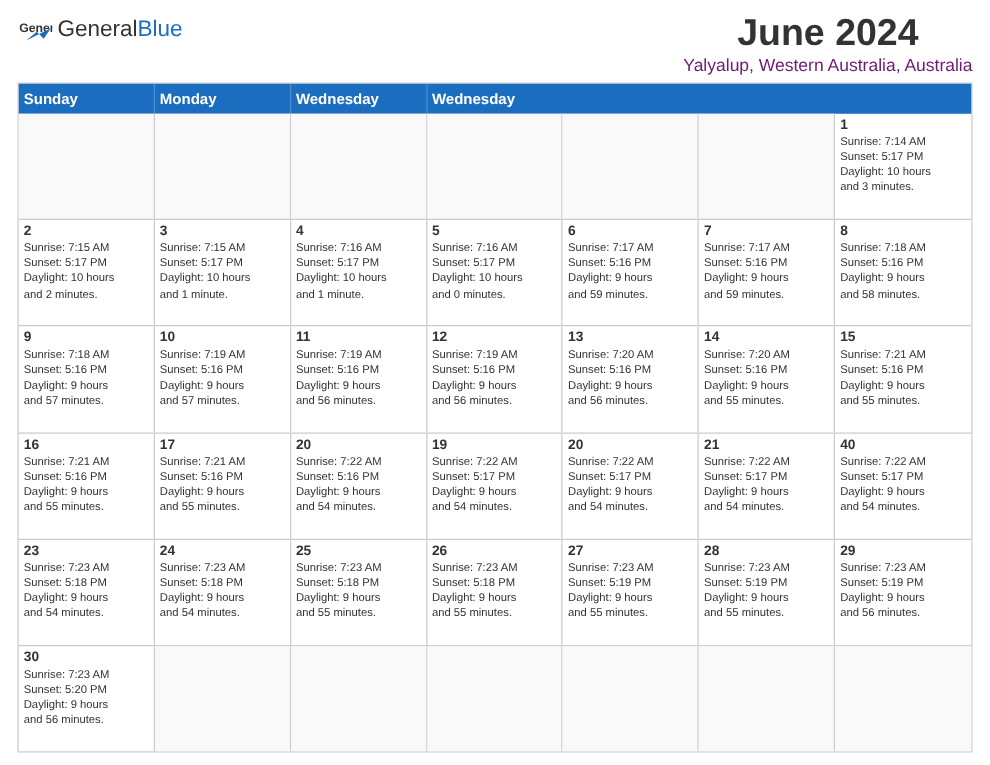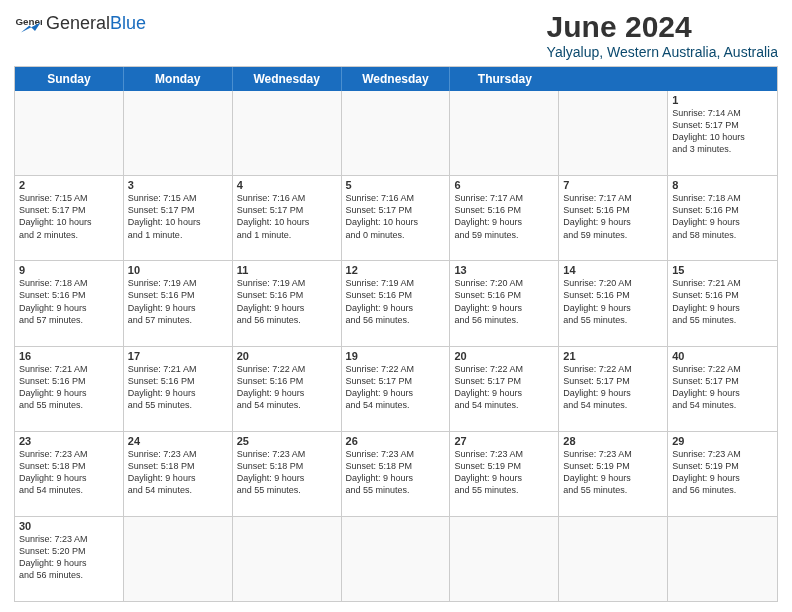--- a/index.html
+++ b/index.html
@@ -33,48 +33,48 @@
       font-weight: normal;
       color: #333;
       line-height: 1.1;
     }
     .logo-text span { color: #1a6dbf; }
     .logo-icon {
       width: 28px;
       height: 28px;
     }
     .title-block {
-      text-align: left;
+      text-align: center;
     }
     .main-title {
       font-size: 30px;
       font-weight: bold;
       color: #333;
     }
     .subtitle {
       font-size: 14px;
-      color: #0c4a6e;
+      color: #701a75;
     }
     .calendar {
       flex: 1;
       display: flex;
       flex-direction: column;
       border: 1px solid #ccc;
     }
     .cal-header {
       display: grid;
       grid-template-columns: repeat(7, 1fr);
       background: #1a6dbf;
     }
     .cal-header-cell {
       color: #fff;
       font-weight: bold;
       font-size: 12px;
       padding: 5px 4px;
-      text-align: center;
+      text-align: left;
       border-right: 1px solid #4a8fd0;
     }
     .cal-header-cell:last-child { border-right: none; }
     .cal-body {
       display: flex;
       flex-direction: column;
       flex: 1;
     }
     .cal-row {
       display: grid;
@@ -125,21 +125,20 @@
       <div class="subtitle">Yalyalup, Western Australia, Australia</div>
     </div>
   </div>
 
   <div class="calendar">
     <div class="cal-header">
       <div class="cal-header-cell">Sunday</div>
       <div class="cal-header-cell">Monday</div>
       <div class="cal-header-cell">Wednesday</div>
       <div class="cal-header-cell">Wednesday</div>
-      <div class="cal-header-cell">Thursday</div>
     </div>
     <div class="cal-body" id="cal-body">
     <div class="cal-row">
           <div class="cal-cell empty"></div>
           <div class="cal-cell empty"></div>
           <div class="cal-cell empty"></div>
           <div class="cal-cell empty"></div>
           <div class="cal-cell empty"></div>
           <div class="cal-cell empty"></div>
           <div class="cal-cell">

